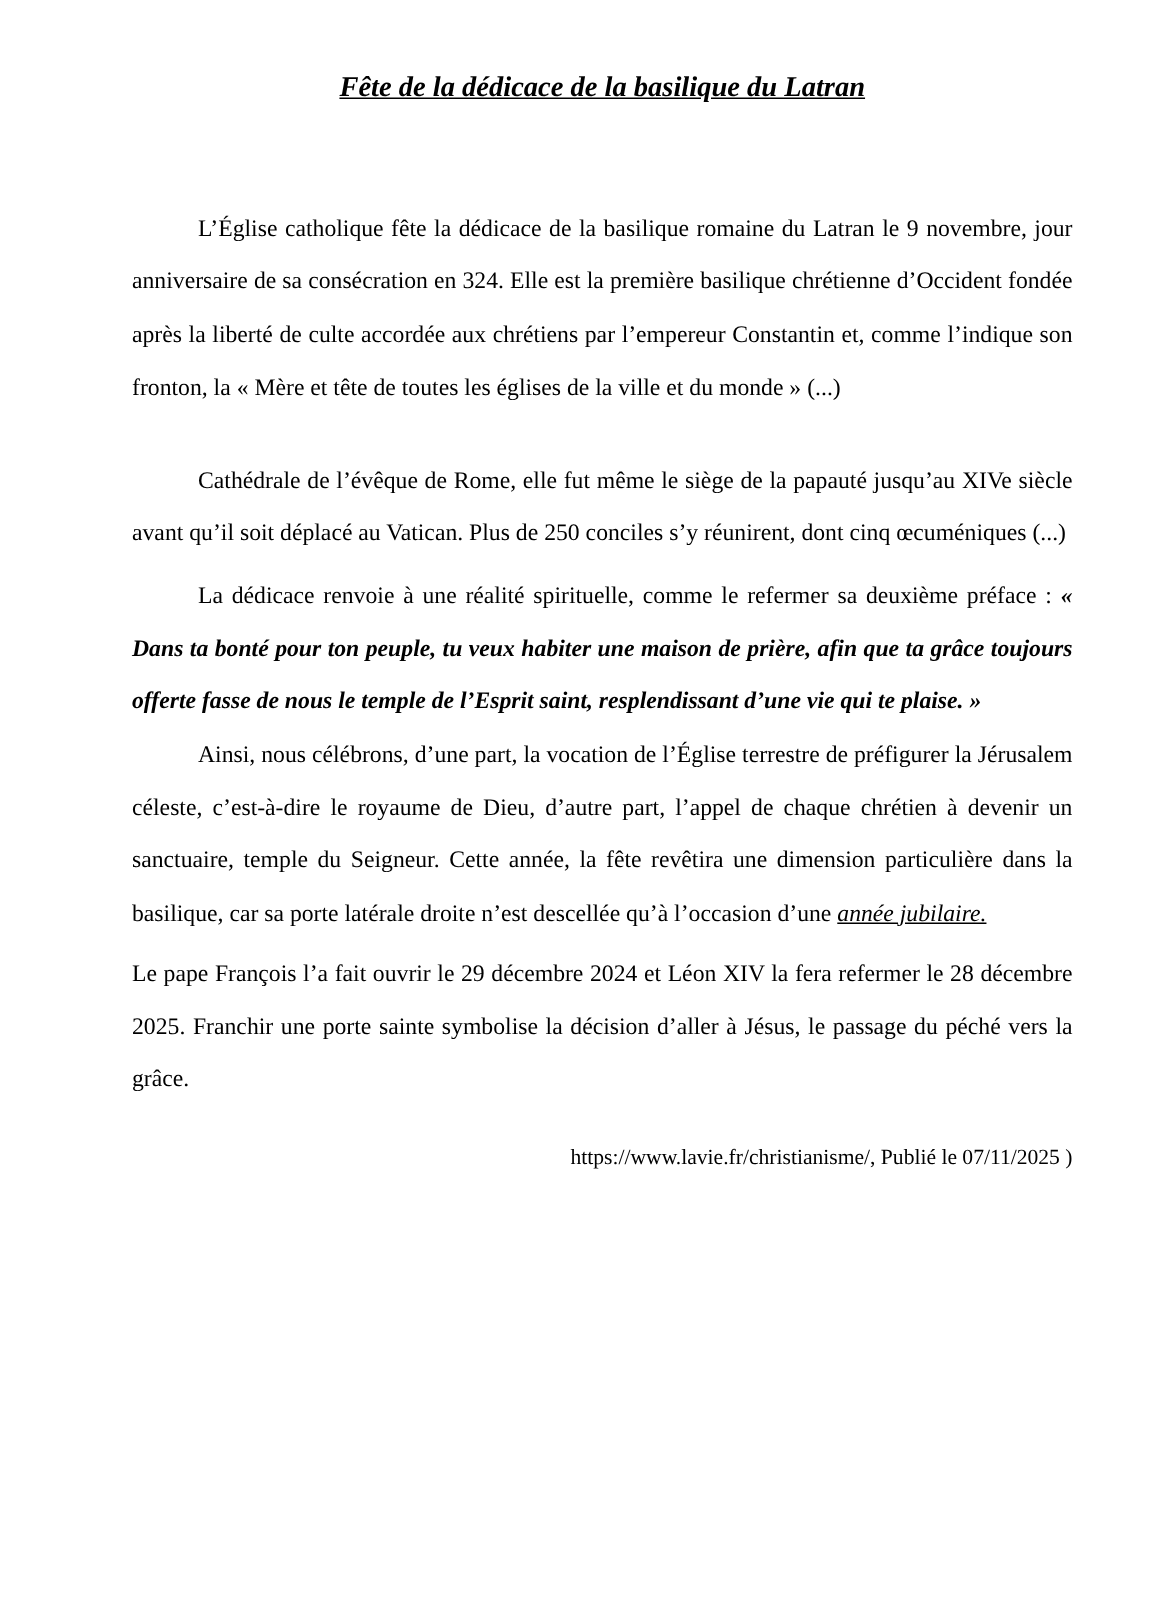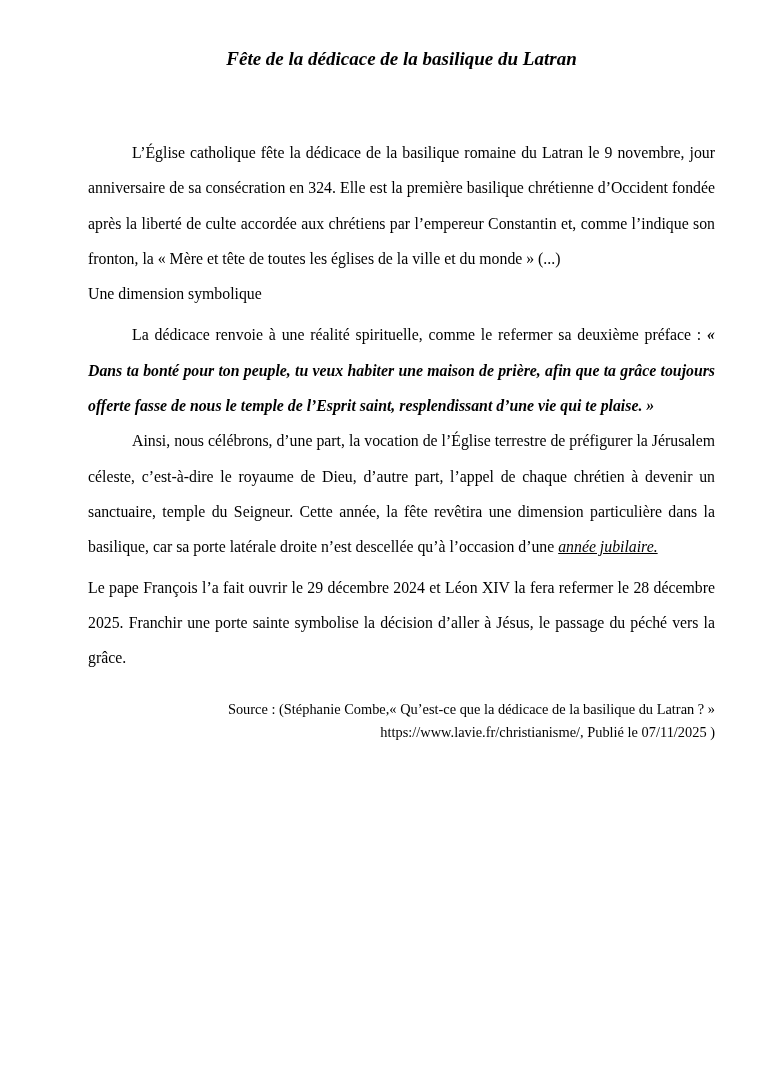--- a/index.html
+++ b/index.html
@@ -20,20 +20,21 @@
     line-height: 35.3px;
     overflow: hidden;
   }
   .doc-title {
     font-size: 19px;
     line-height: 26px;
     font-weight: 700;
     font-style: italic;
     text-align: center;
     margin: 0 0 63px 0;
+    text-decoration: underline;
   }
   p {
     margin: 0;
     text-align: justify;
   }
   .indent { text-indent: 44px; }
   .bold { font-weight: 400; }
   .italic { }
   .bold-italic { font-weight: 700; font-style: italic; }
   .underline { text-decoration: underline; font-style: italic; }
@@ -49,27 +50,26 @@
 </style>
 </head>
 <body>
 
 <div class="page">
 
   <h1 class="doc-title">Fête de la dédicace de la basilique du Latran</h1>
 
   <p class="indent"><span>L’Église catholique fête la dédicace de la basilique romaine du Latran le 9 novembre, jour anniversaire de sa consécration en 324. Elle est la première basilique chrétienne d’Occident fondée après la liberté de culte accordée aux chrétiens par l’empereur Constantin et, comme l’indique son fronton, la </span><span class="italic">« Mère et tête de toutes les églises de la ville et du monde » (...)</span></p>
 
+  <p class="indent mt-lg">Cathédrale de l’évêque de Rome, elle fut même le siège de la papauté jusqu’au XIVe siècle avant qu’il soit déplacé au Vatican. Plus de 250 conciles s’y réunirent, dont cinq œcuméniques (...)</p>
 
-  <p>Une dimension symbolique</p>
 
   <p class="indent mt-sm"><span>La dédicace renvoie à une réalité spirituelle, comme le refermer sa deuxième préface : </span><span class="bold-italic">« Dans ta bonté pour ton peuple, tu veux habiter une maison de prière, afin que ta grâce toujours offerte fasse de nous le temple de l’Esprit saint, resplendissant d’une vie qui te plaise. »</span></p>
 
   <p class="indent"><span>Ainsi, </span><span class="bold">nous célébrons</span><span>, d’une part, </span><span class="bold">la vocation de l’Église terrestre de préfigurer la Jérusalem céleste</span><span>, c’est-à-dire </span><span class="bold">le royaume de Dieu</span><span>, d’autre part, </span><span class="bold">l’appel de chaque chrétien à devenir un sanctuaire, temple du Seigneur</span><span>. Cette année, la fête revêtira une dimension particulière dans la basilique, car sa porte latérale droite n’est descellée qu’à l’occasion d’une </span><span class="underline">année jubilaire.</span></p>
 
   <p class="mt-xs">Le pape François l’a fait ouvrir le 29 décembre 2024 et Léon XIV la fera refermer le 28 décembre 2025. Franchir une porte sainte symbolise la décision d’aller à Jésus, le passage du péché vers la grâce.</p>
 
   <div class="source">
-    <div>Source : (Stéphanie Combe,« Qu’est-ce que la dédicace de la basilique du Latran ? »</div>
     <div>https://www.lavie.fr/christianisme/, Publié le 07/11/2025 )</div>
   </div>
 
 </div>
 
 </body></html>

